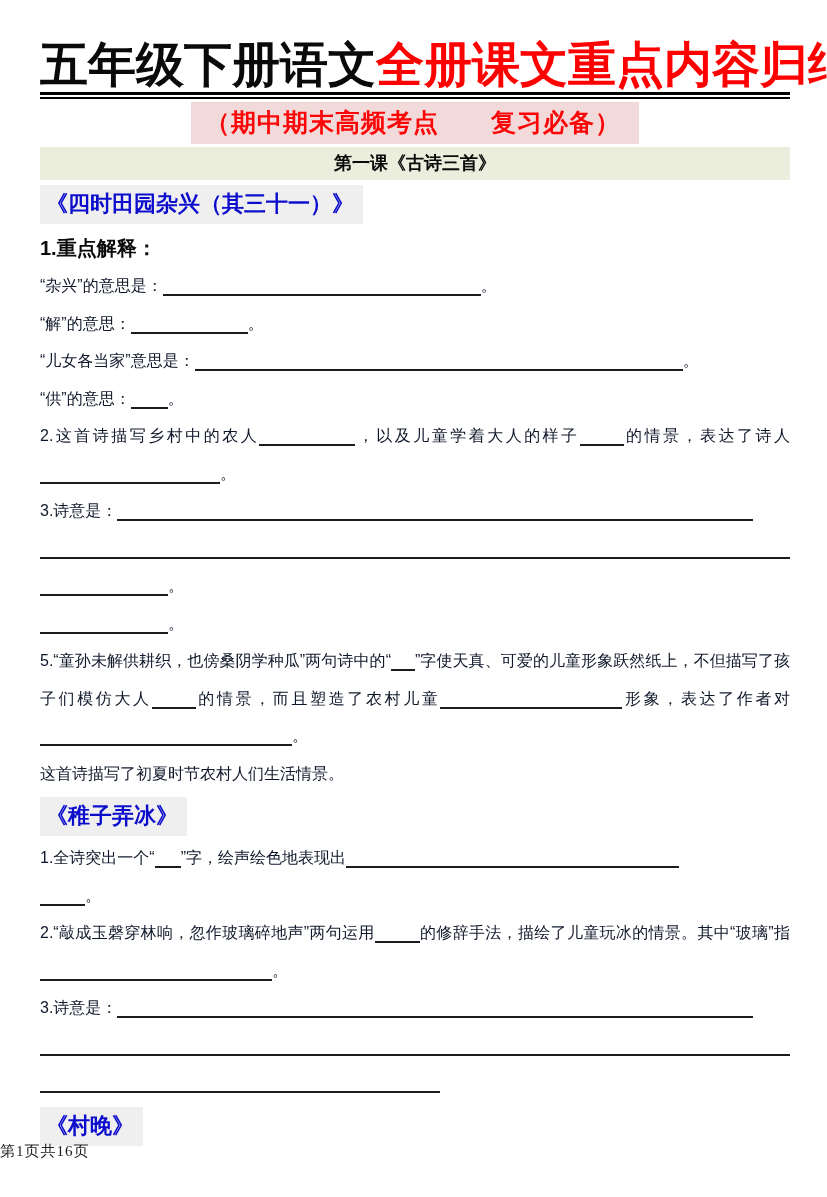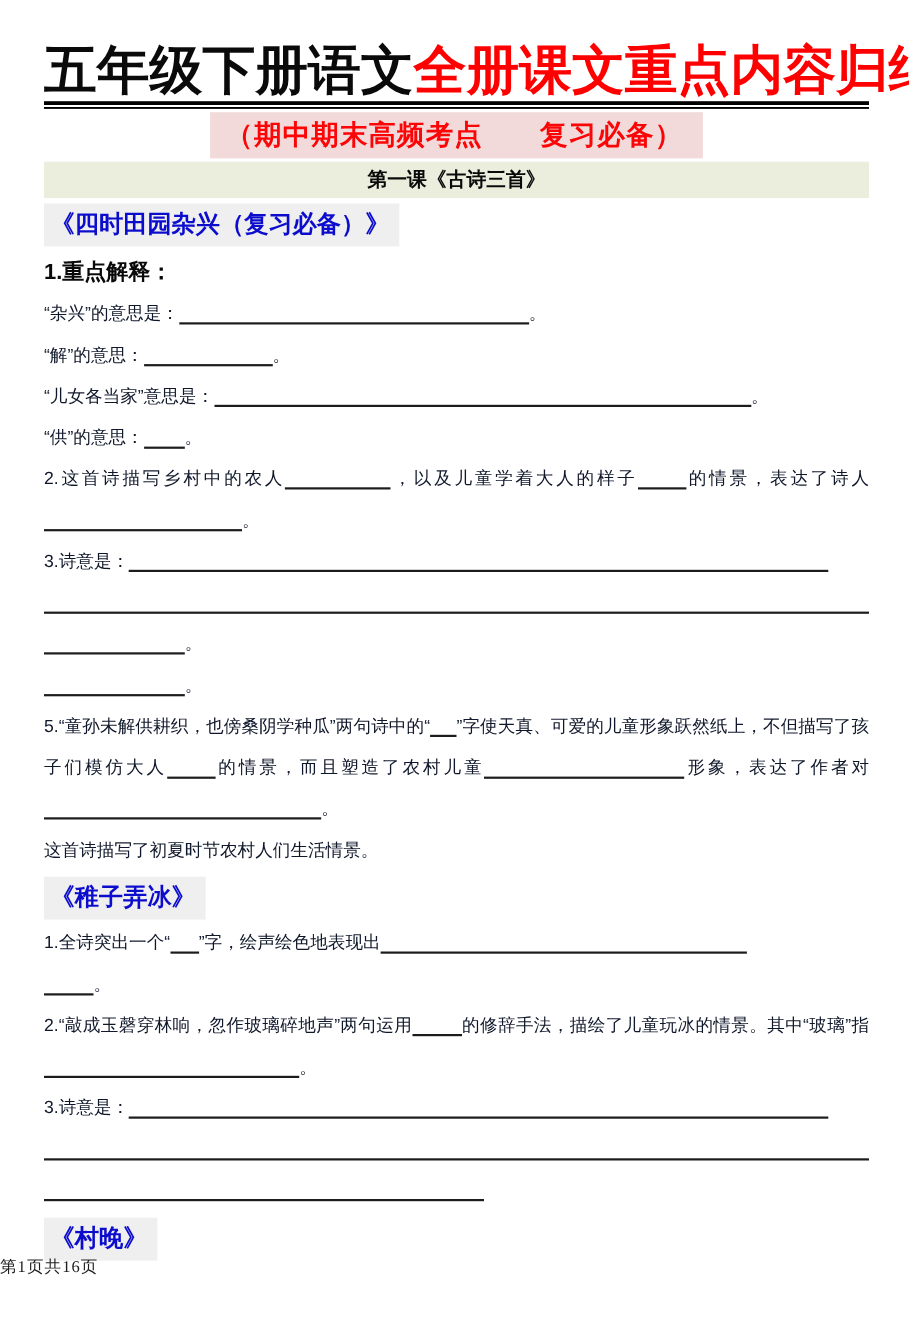--- a/index.html
+++ b/index.html
@@ -119,21 +119,21 @@
   </div>
   <div class="double-rule"></div>
 
   <div class="subtitle-row">
     <span class="subtitle-chip">（期中期末高频考点　　复习必备）</span>
   </div>
 
   <div class="lesson-banner">第一课《古诗三首》</div>
 
   <div class="content-area">
-      <div class="poem-label-wrap"><span class="poem-label">《四时田园杂兴（复习必备）》</span></div>
+      <div class="poem-label-wrap"><span class="poem-label">《四时田园杂兴（其三十一）》</span></div>
       <p class="body-heading">1.重点解释：</p>
       <p class="body-para"><span>“杂兴”的意思是：</span><span class="blank" style="width: 318px;"></span><span>。</span></p>
       <p class="body-para"><span>“解”的意思：</span><span class="blank" style="width: 117px;"></span><span>。</span></p>
       <p class="body-para"><span>“儿女各当家”意思是：</span><span class="blank" style="width: 488px;"></span><span>。</span></p>
       <p class="body-para"><span>“供”的意思：</span><span class="blank" style="width: 37px;"></span><span>。</span></p>
       <p class="body-para"><span>2.这首诗描写乡村中的农人</span><span class="blank" style="width: 96px;"></span><span>，以及儿童学着大人的样子</span><span class="blank" style="width: 44px;"></span><span>的情景，表达了诗人</span><span class="blank" style="width: 180px;"></span><span>。</span></p>
       <p class="body-para"><span>3.诗意是：</span><span class="blank" style="width: 636px;"></span></p>
       <p class="body-para"><span class="blank" style="width: 750px;"></span></p>
       <p class="body-para"><span class="blank" style="width: 128px;"></span><span>。</span></p>
       <p class="body-para"><span class="blank" style="width: 128px;"></span><span>。</span></p>

